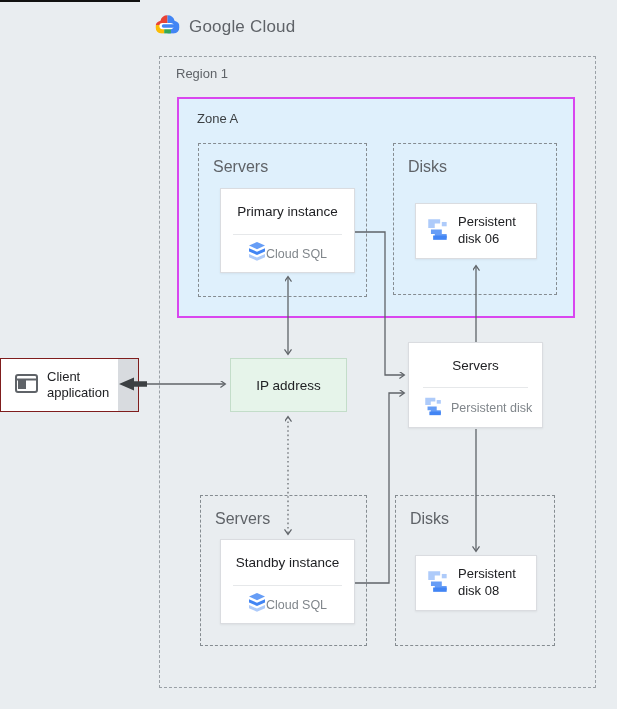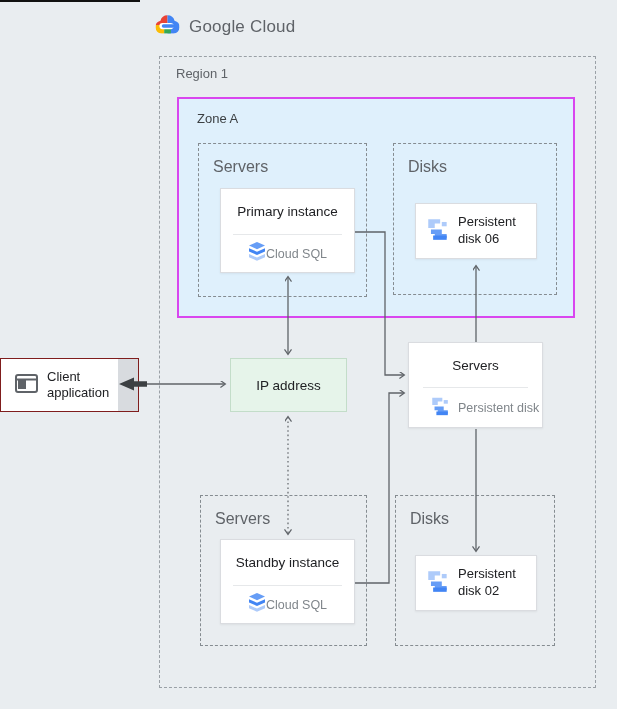--- a/index.html
+++ b/index.html
@@ -37,21 +37,21 @@
   .prod-label{font-size:12.5px;color:var(--sub-gray)}
   .disk-card{width:122px;height:56px;display:flex;align-items:center;gap:9px;padding-left:11px}
   .disk-text{font-size:13px;color:var(--title-dark);line-height:1.3}
   .client-wrap{left:0;top:358px;width:139px;height:54px;border:1px solid #7f1d1d;background:#fff;display:flex}
   .client-card{width:117px;height:100%;background:#fff;display:flex;align-items:center;gap:9px;padding-left:14px}
   .client-strip{flex:1;background:var(--strip)}
   .client-text{font-size:13px;color:var(--title-dark);line-height:1.25}
   .ip-box{left:230px;top:358px;width:117px;height:54px;background:var(--ip-bg);border:1px solid var(--ip-border);display:flex;align-items:center;justify-content:center;font-size:13.5px;color:var(--title-dark)}
   .regional-card{left:408px;top:342px;width:135px;height:86px;display:flex;flex-direction:column}
   .regional-title{flex:1;display:flex;align-items:center;justify-content:center;font-size:13.5px;color:var(--title-dark)}
-  .regional-row{height:39px;display:flex;align-items:center;gap:8px;padding-left:22px}
+  .regional-row{height:39px;display:flex;align-items:center;gap:8px;padding-left:15px}
   .regional-divider{height:1px;background:var(--divider);margin:0 14px}
   .prim-card{left:220px;top:188px}
   .stand-card{left:220px;top:539px}
   .disk01{left:415px;top:203px}
   .disk02{left:415px;top:555px}
   svg.overlay{left:0;top:0;width:617px;height:709px;pointer-events:none}
   .lbl-line{display:block}
 </style>
 </head>
 <body>
@@ -185,21 +185,21 @@
     <span>
       <svg width="22" height="26" viewBox="0 0 20 24">
         <path d="M1 3 h11 v4 h-5 v4 h-6 z" fill="#aecbfa"></path>
         <path d="M13.5 5.5 h4.5 v4 h-4.5 z" fill="#aecbfa"></path>
         <path d="M3.5 12.5 h10 v4 h4.5 v-1 l0 5 h-11 v-4 h-3.5 z" fill="#669df6"></path>
         <path d="M5.5 18 h12.5 v4 h-12.5 z" fill="#4285f4"></path>
       </svg>
     </span>
     <span class="disk-text">
       <span class="lbl-line">Persistent</span>
-      <span class="lbl-line">disk 02</span>
+      <span class="lbl-line">disk 08</span>
     </span>
   </div>
 
   <svg class="abs overlay">
     <defs>
       <marker id="arr" markerWidth="8" markerHeight="8" refX="4.6" refY="3.5" orient="auto-start-reverse" markerUnits="userSpaceOnUse">
         <path d="M0,0 L5,3.5 L0,7" fill="none" stroke="#5f6368" stroke-width="1.2"></path>
       </marker>
     </defs>
 

